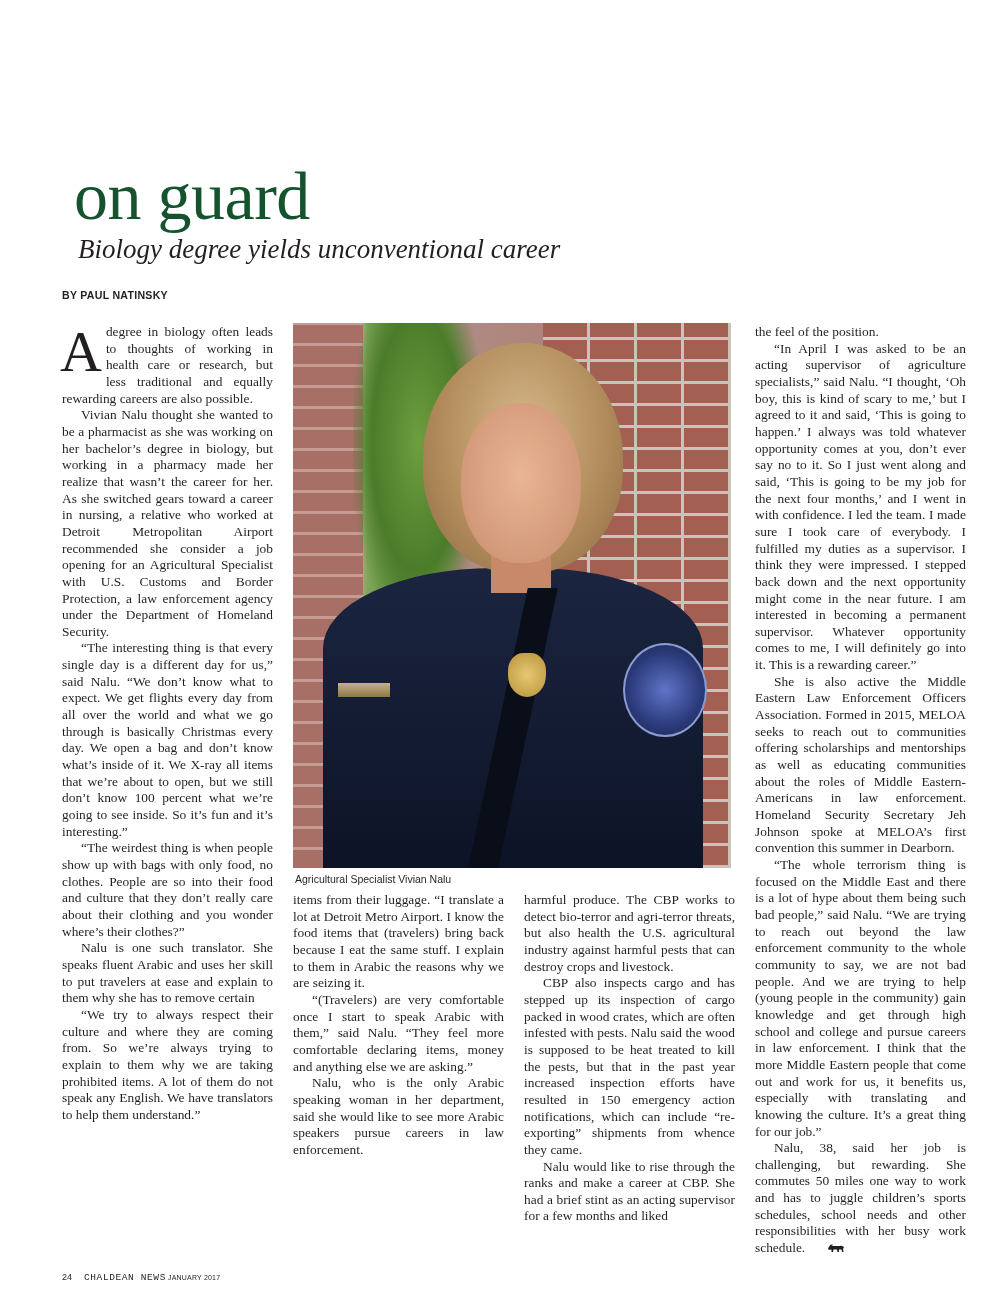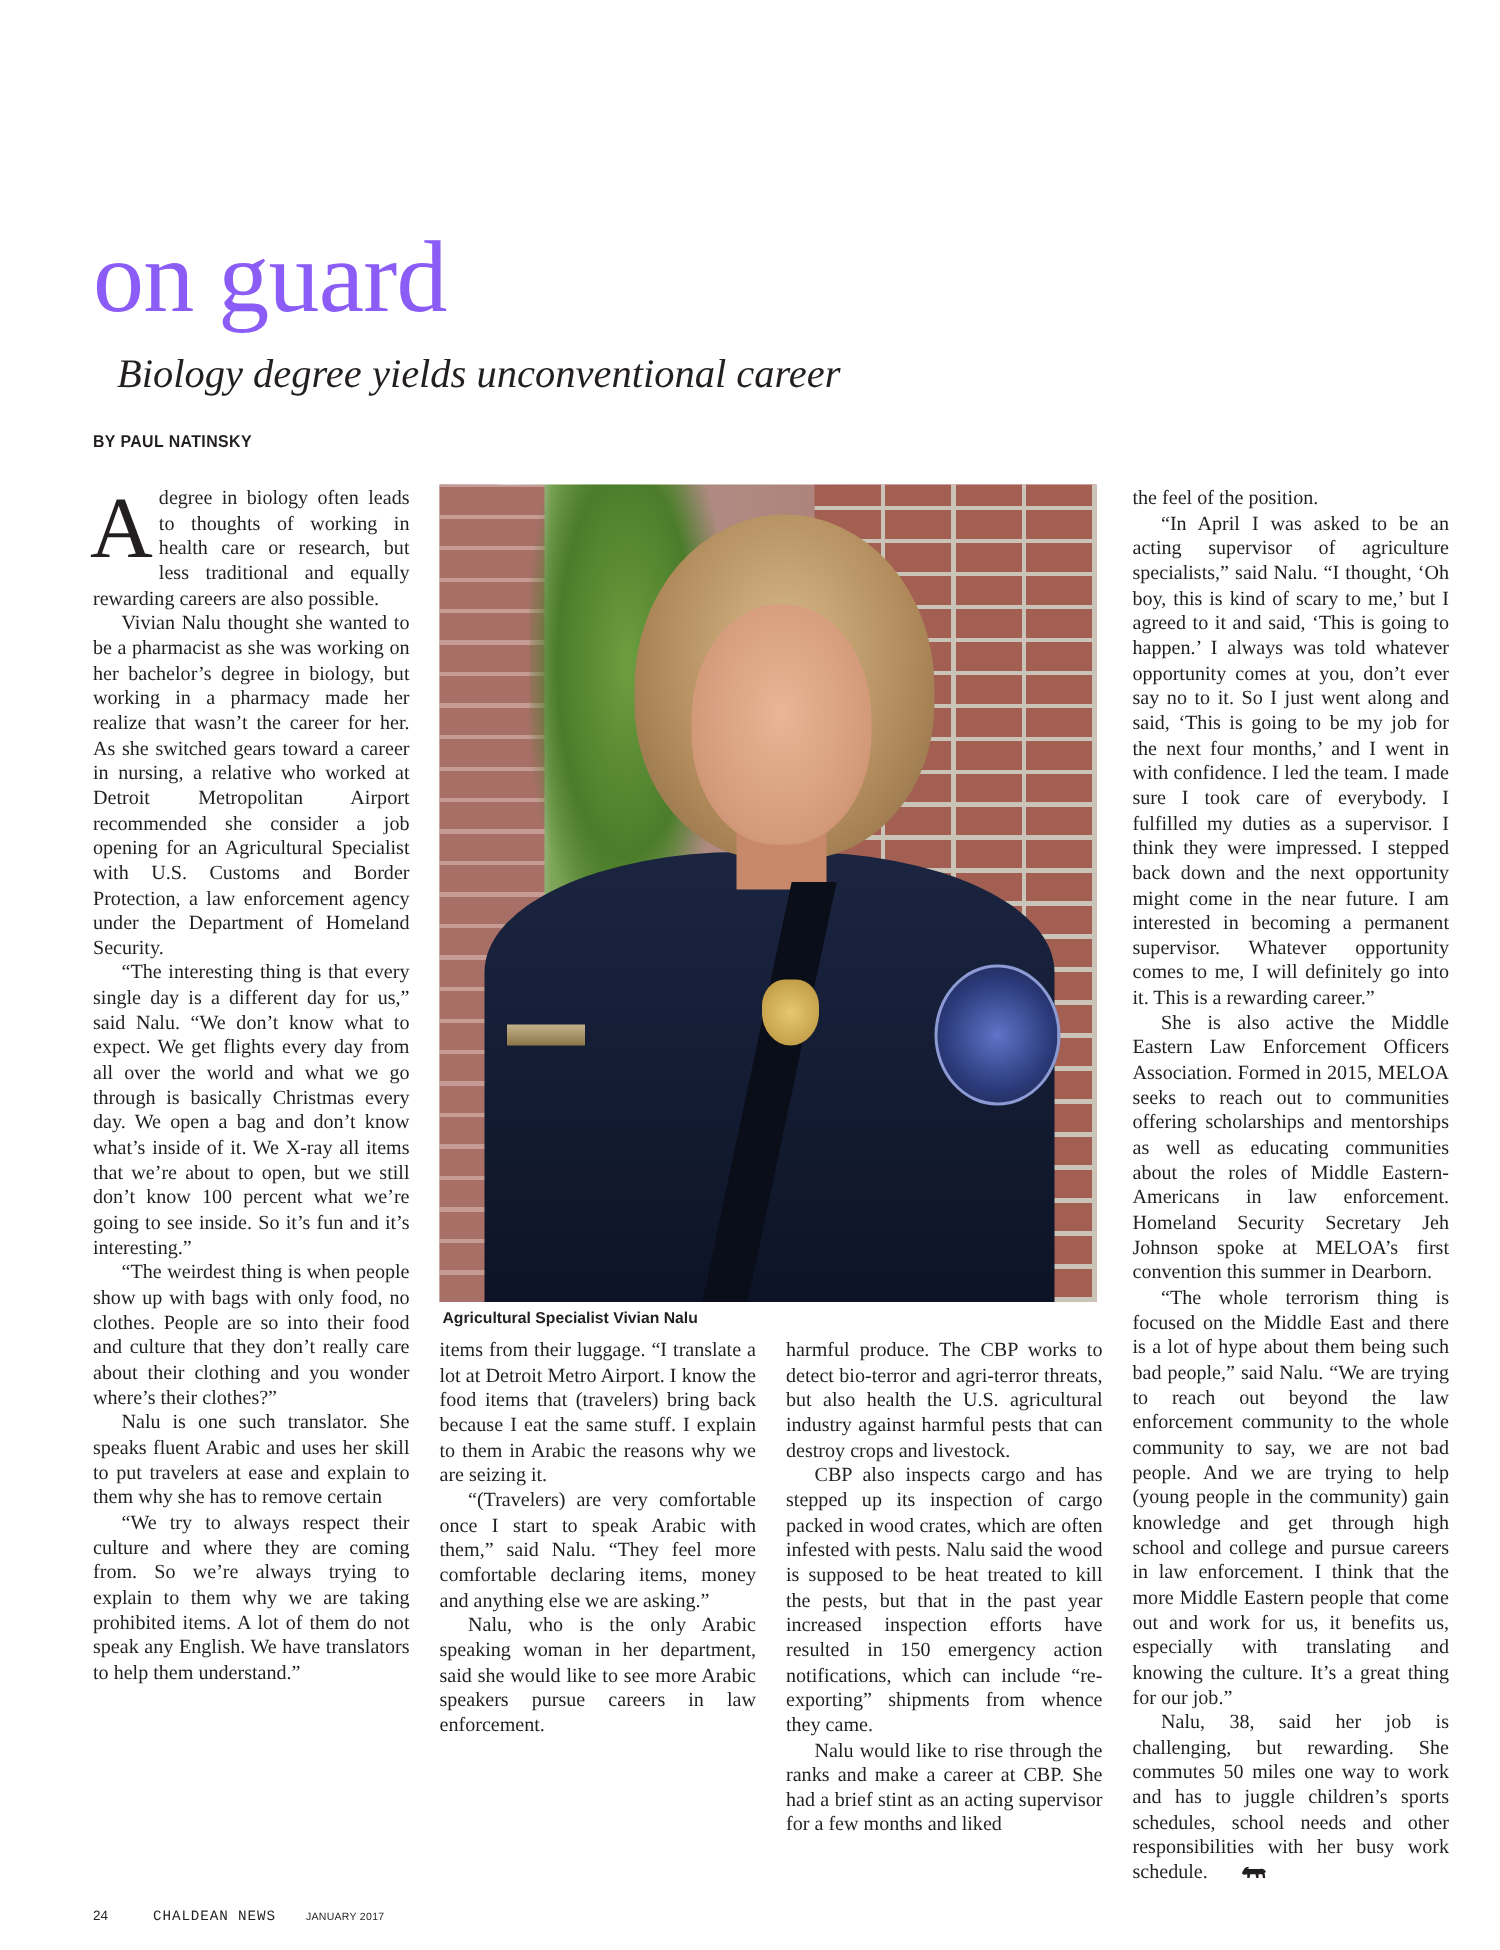--- a/index.html
+++ b/index.html
@@ -4,22 +4,22 @@
   <style>
     html, body { margin: 0; padding: 0; }
     body {
       width: 1000px; height: 1300px; position: relative; overflow: hidden;
       background: #ffffff; color: #231f20;
       font-family: "DejaVu Serif", "Liberation Serif", serif;
     }
     .headline {
       position: absolute; left: 62px; top: 150px;
       font-family: "Liberation Serif", serif;
-      font-size: 68px; line-height: 1; font-weight: normal; margin: 0;
-      letter-spacing: -0.5px; color: #8b5cf6;
+      font-size: 68px; line-height: 1; font-weight: normal; margin: 12px;
+      letter-spacing: -0.5px; color: #14532d;
     }
     .deck {
       position: absolute; left: 78px; top: 236px;
       font-family: "Liberation Serif", serif; font-style: italic;
       font-size: 27px; line-height: 1; color: #231f20; margin: 0;
     }
     .byline {
       position: absolute; left: 62px; top: 289px;
       font-family: "Liberation Sans", sans-serif; font-weight: bold;
       font-size: 11.5px; letter-spacing: 0.3px; color: #231f20;
@@ -94,26 +94,26 @@
       border-radius: 50%;
       background: radial-gradient(circle, #5f74c8 0%, #2b3a7a 60%, #1b2548 100%);
       border: 2px solid #8c9bd4;
     }
     .photo .nameplate {
       position: absolute; left: 45px; top: 360px; width: 52px; height: 14px;
       background: linear-gradient(#c4b18a, #8c7748);
     }
     .caption {
       position: absolute; left: 295px; top: 873px;
-      font-family: "Liberation Sans", sans-serif; font-size: 10.5px; color: #231f20; font-weight: bold;
+      font-family: "Liberation Sans", sans-serif; font-size: 10.5px; color: #231f20;
     }
     .footer {
       position: absolute; left: 62px; top: 1272px;
       font-family: "Liberation Sans", sans-serif; color: #231f20;
-      display: flex; align-items: baseline; gap: 20px;
+      display: flex; align-items: baseline; gap: 2px;
     }
     .footer .pg { font-size: 9px; margin-right: 10px; }
     .footer .pub { font-size: 9.5px; letter-spacing: 0.6px; font-family: Liberation Mono, monospace; }
     .footer .date { font-size: 7px; letter-spacing: 0.2px; }
     .endmark { display: inline-block; width: 18px; height: 10px; vertical-align: -1px; margin-left: 3px; }
   </style>
 </head>
 <body>
 
 <h1 class="headline">on guard</h1>

